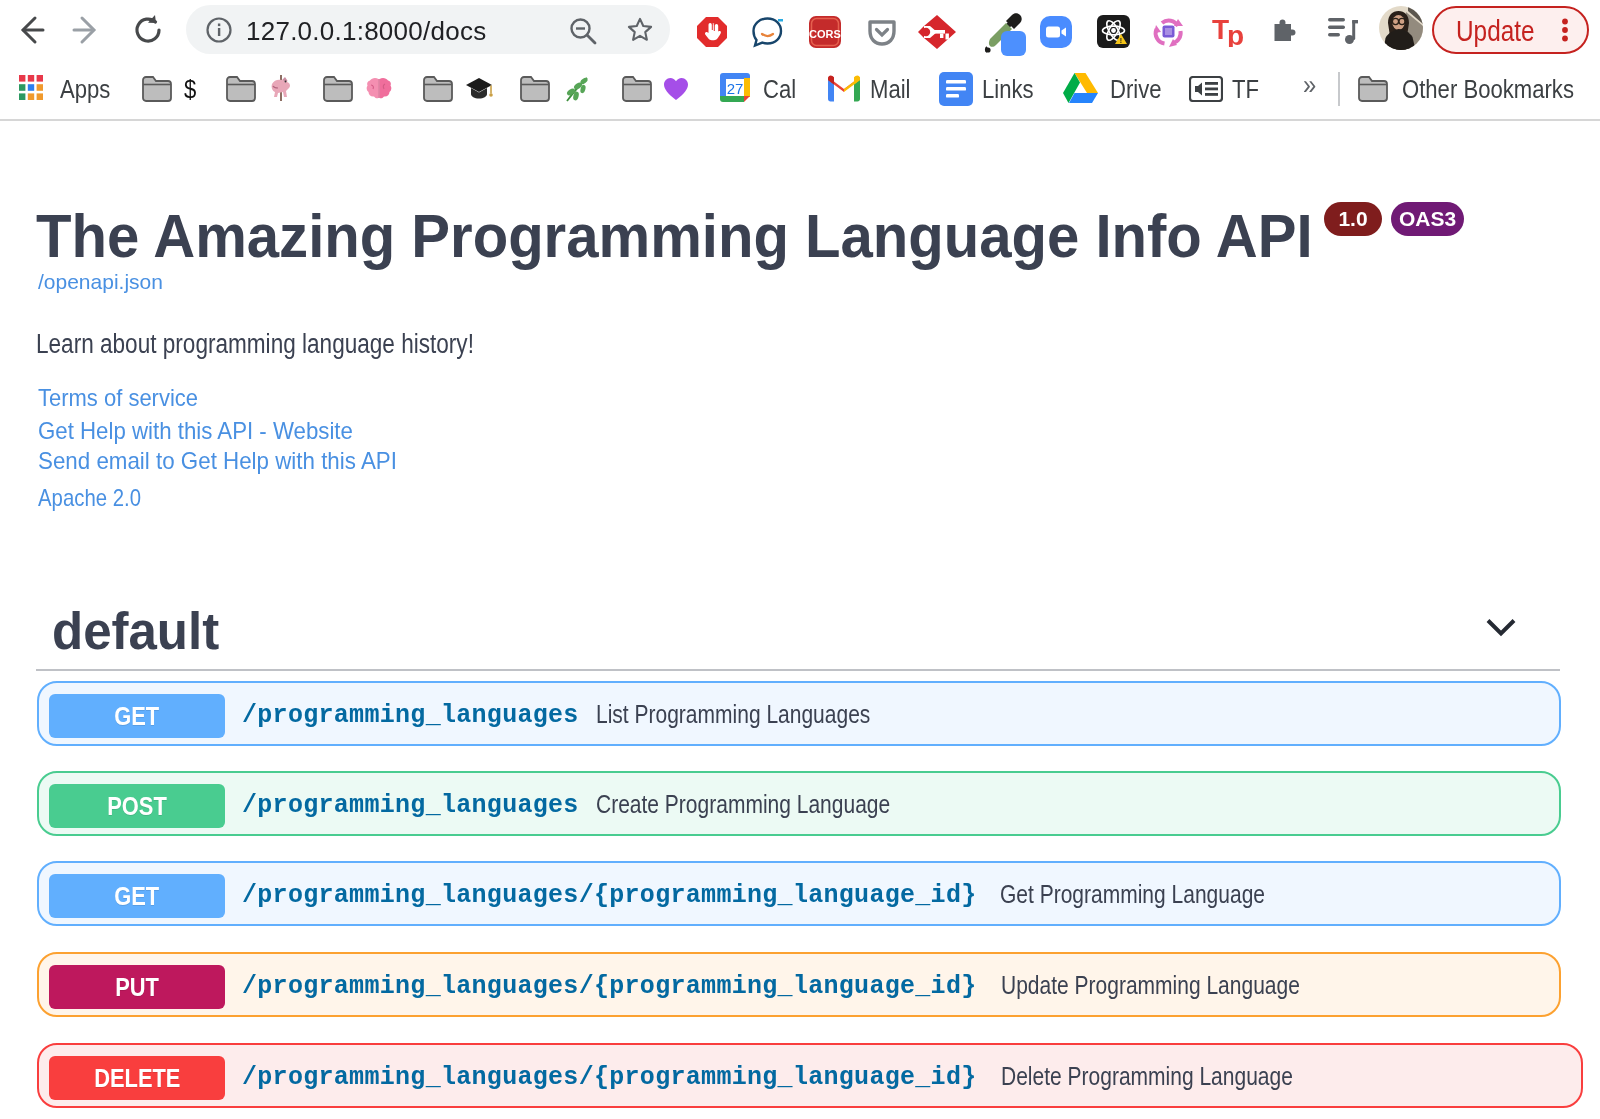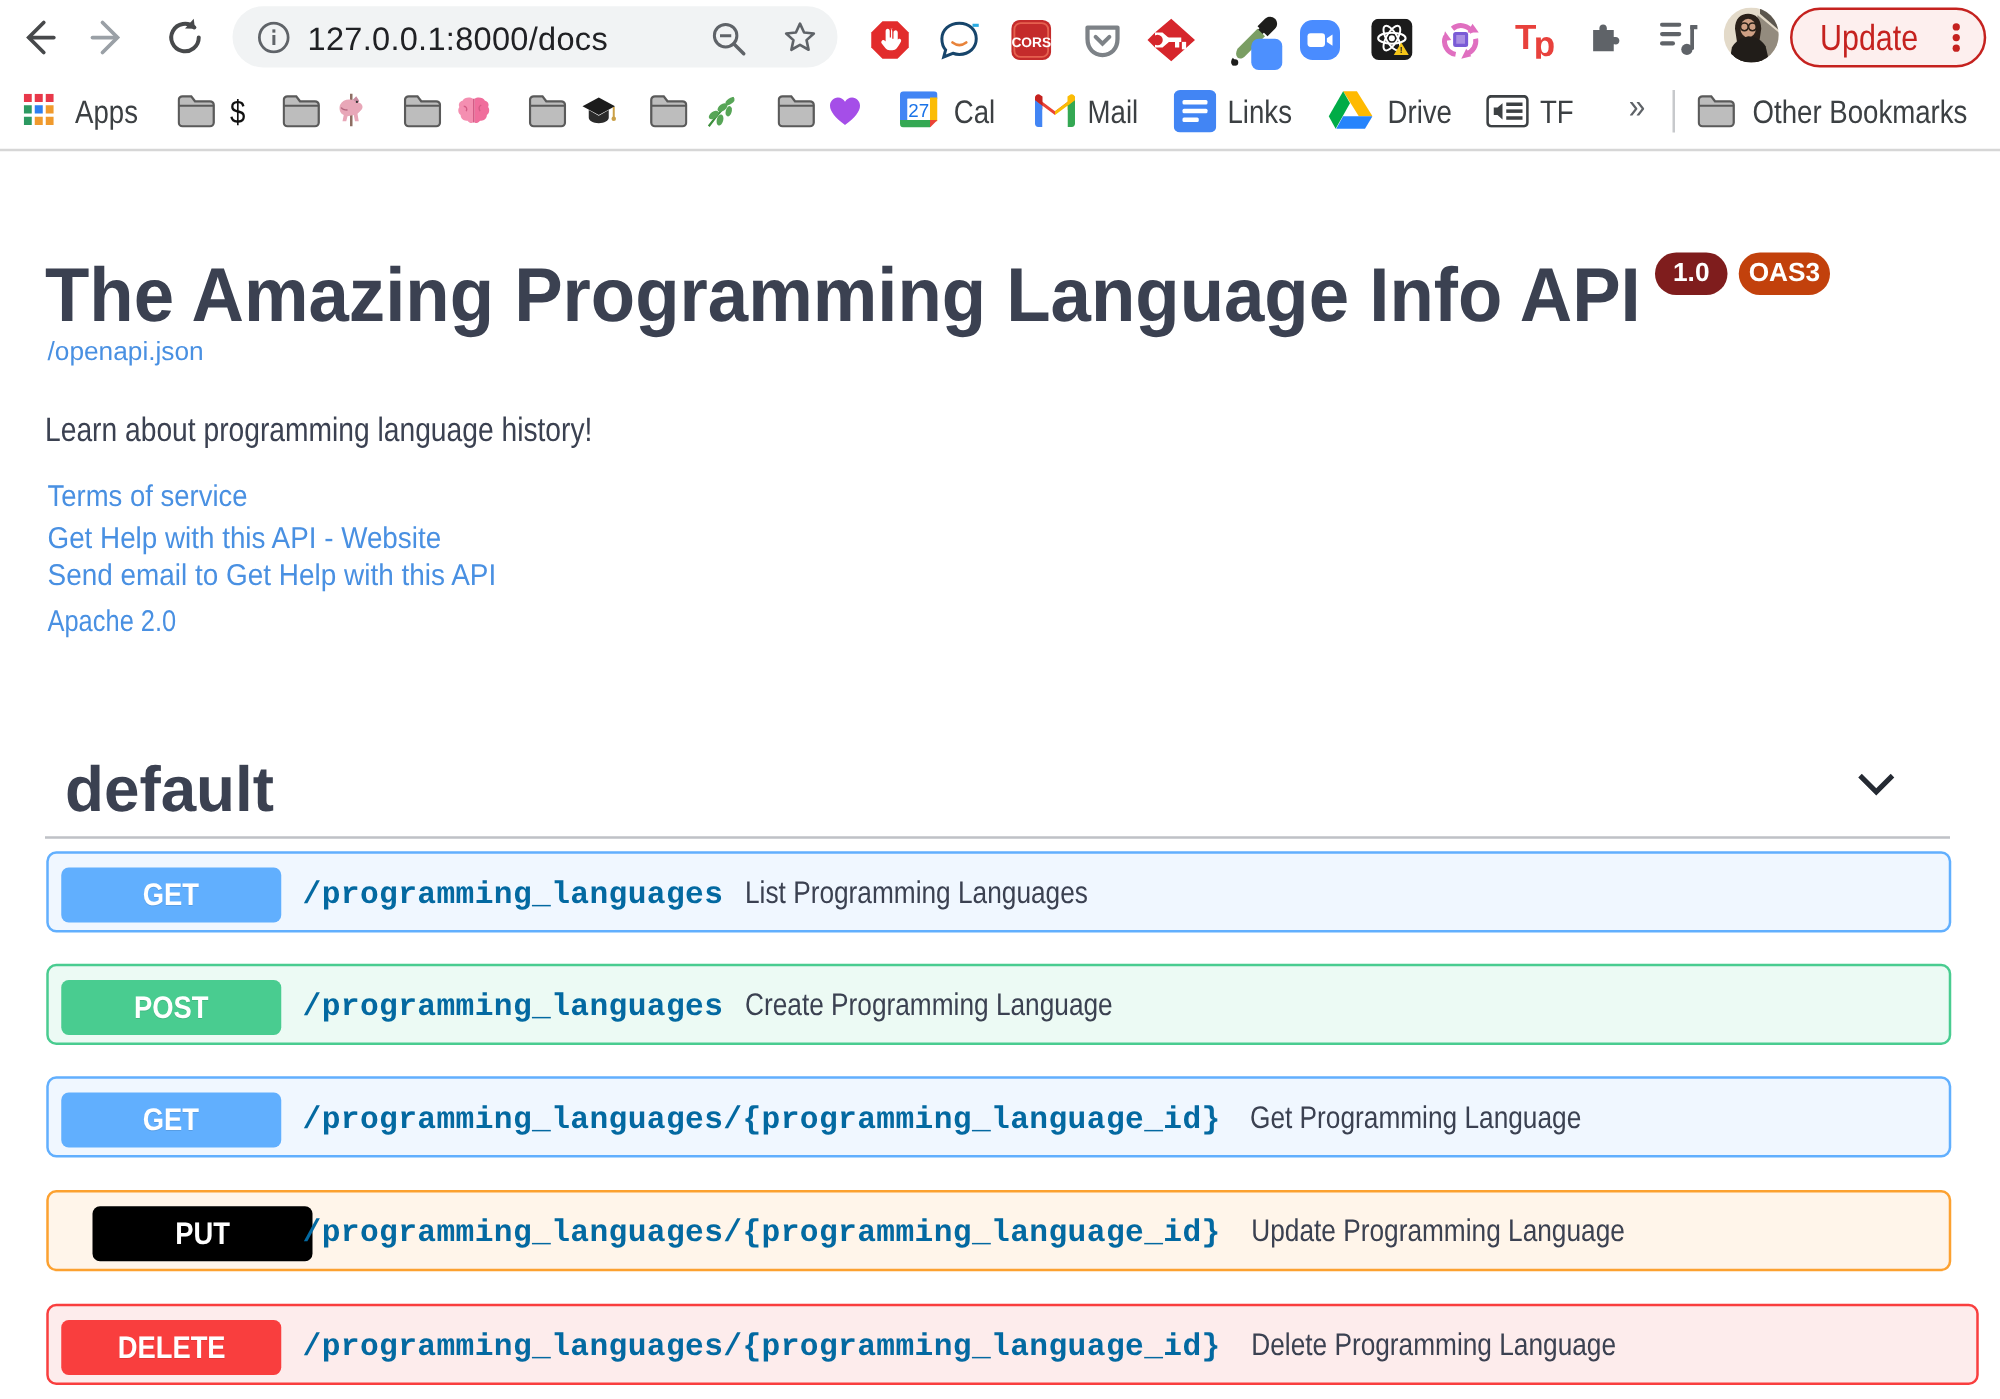--- a/index.html
+++ b/index.html
@@ -12,38 +12,38 @@
   .bookbar{position:absolute;left:0;top:62px;width:1600px;height:57px;background:#fff;border-bottom:2px solid #d6d6d6;}
   .urlpill{position:absolute;left:186px;top:5px;width:484px;height:49px;border-radius:25px;background:#f1f3f4;}
   .urltext{position:absolute;left:246px;top:18px;font-size:26px;line-height:26px;color:#202124;letter-spacing:0.25px;}
 
   .bktext{position:absolute;top:76px;font-size:26px;line-height:27px;color:#3c4043;transform:scaleX(0.85);transform-origin:0 0;white-space:nowrap;}
 
   
   .title{position:absolute;left:36px;top:210px;font-size:61px;line-height:52px;font-weight:bold;color:#3b4151;white-space:nowrap;transform:scaleX(0.952);transform-origin:0 0;}
   .pill{position:absolute;top:202px;height:34px;border-radius:17px;color:#fff;font-weight:bold;font-size:21px;display:flex;align-items:center;justify-content:center;}
   .pill10{left:1324px;width:58px;background:#7f1d1d;}
-  .pilloas{left:1391px;width:73px;background:#c2410c;}
+  .pilloas{left:1391px;width:73px;background:#701a75;}
   .openapi{position:absolute;left:38px;top:272px;font-size:21px;line-height:19px;color:#4990e2;}
   .desc{position:absolute;left:36px;top:334px;font-size:27px;line-height:20px;color:#3b4151;transform:scaleX(0.836);transform-origin:0 0;white-space:nowrap;}
   .lnk{position:absolute;left:38px;font-size:24px;line-height:18px;color:#4990e2;transform-origin:0 0;white-space:nowrap;}
 
   .sechead{position:absolute;left:52px;top:617px;font-size:51px;line-height:29px;font-weight:bold;color:#3b4151;}
   .sechr{position:absolute;left:36px;top:669px;width:1524px;height:2px;background:#bfc1c6;}
 
-  .opblock{position:absolute;left:37px;width:1520px;height:61px;border-radius:8px;border:2px solid;}
+  .opblock{position:absolute;left:37px;width:1520px;height:61px;border-radius:20px;border:2px solid;}
   .ob-get{border-color:#61affe;background:#f0f7ff;}
   .ob-post{border-color:#49cc90;background:#ecfaf4;}
   .ob-put{border-color:#fca130;background:#fff5ea;}
   .ob-del{border-color:#f93e3e;background:#fdecec;padding-left:22px;}
   .method{position:absolute;left:10px;top:11px;width:176px;height:44px;border-radius:6px;color:#fff;font-weight:bold;font-size:25px;display:flex;align-items:center;justify-content:center;text-shadow:0 1px 0 rgba(0,0,0,.1);}
   .method span{transform:scaleX(0.875);}
   .m-get{background:#61affe;}
   .m-post{background:#49cc90;}
-  .m-put{background:#000000;margin-left:25px;}
+  .m-put{background:#be185d;}
   .m-del{background:#f93e3e;}
   .path{position:absolute;left:203px;top:23px;font-family:"Liberation Mono",monospace;font-weight:bold;font-size:25px;line-height:19px;color:#0369a1;letter-spacing:0.3px;}
   .opdesc{position:absolute;top:22px;font-size:25px;line-height:19px;color:#3b4151;transform:scaleX(0.84);transform-origin:0 0;white-space:nowrap;}
 </style>
 </head>
 <body>
 <div class="page">
 
   <div class="toolbar">
 

